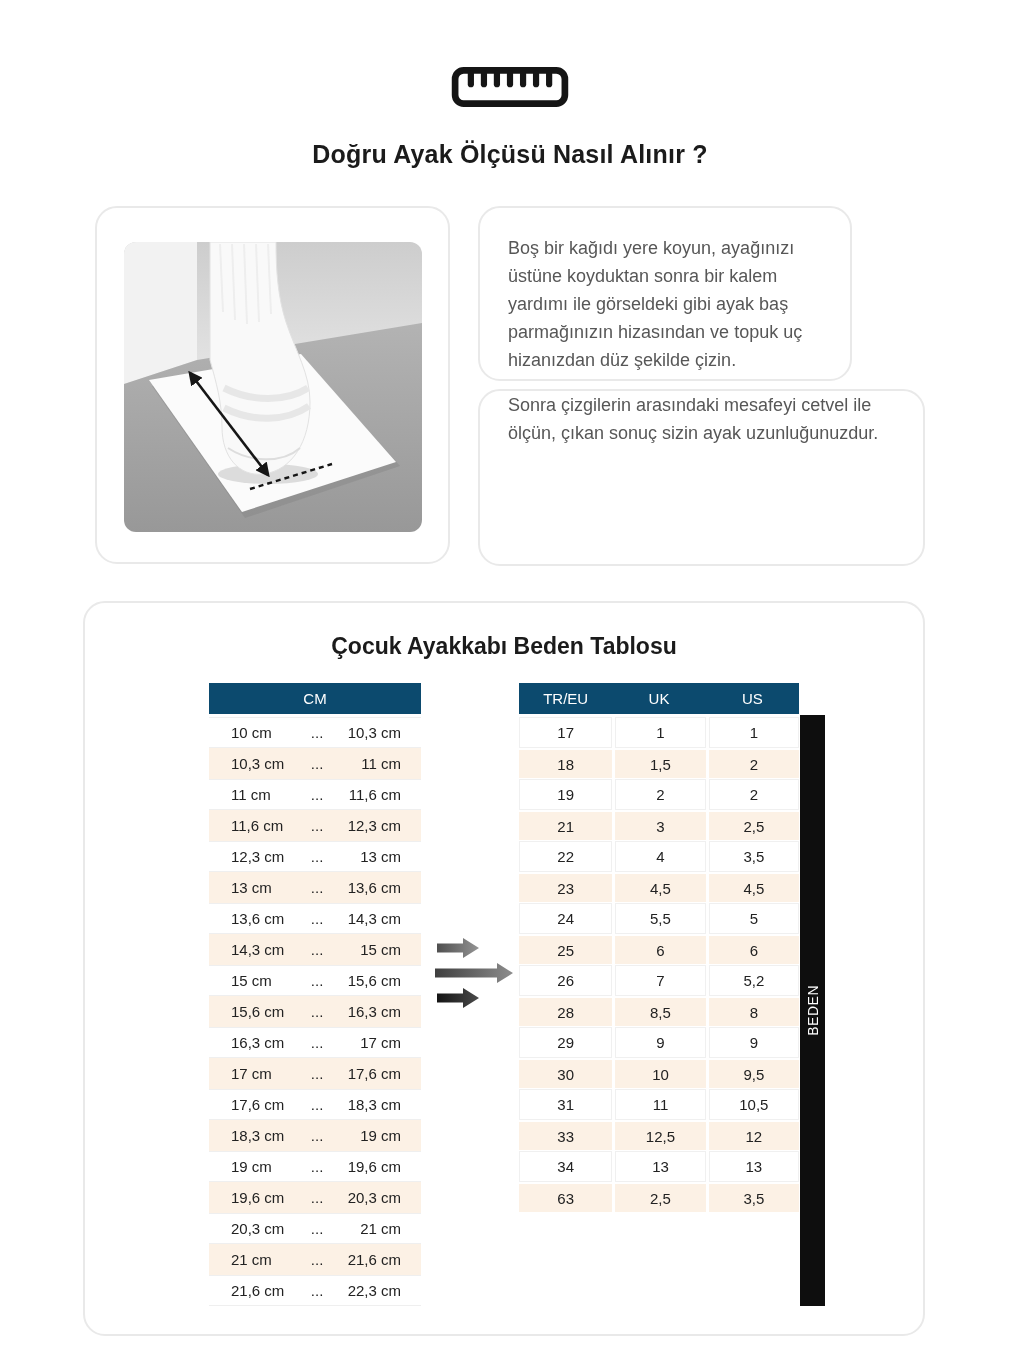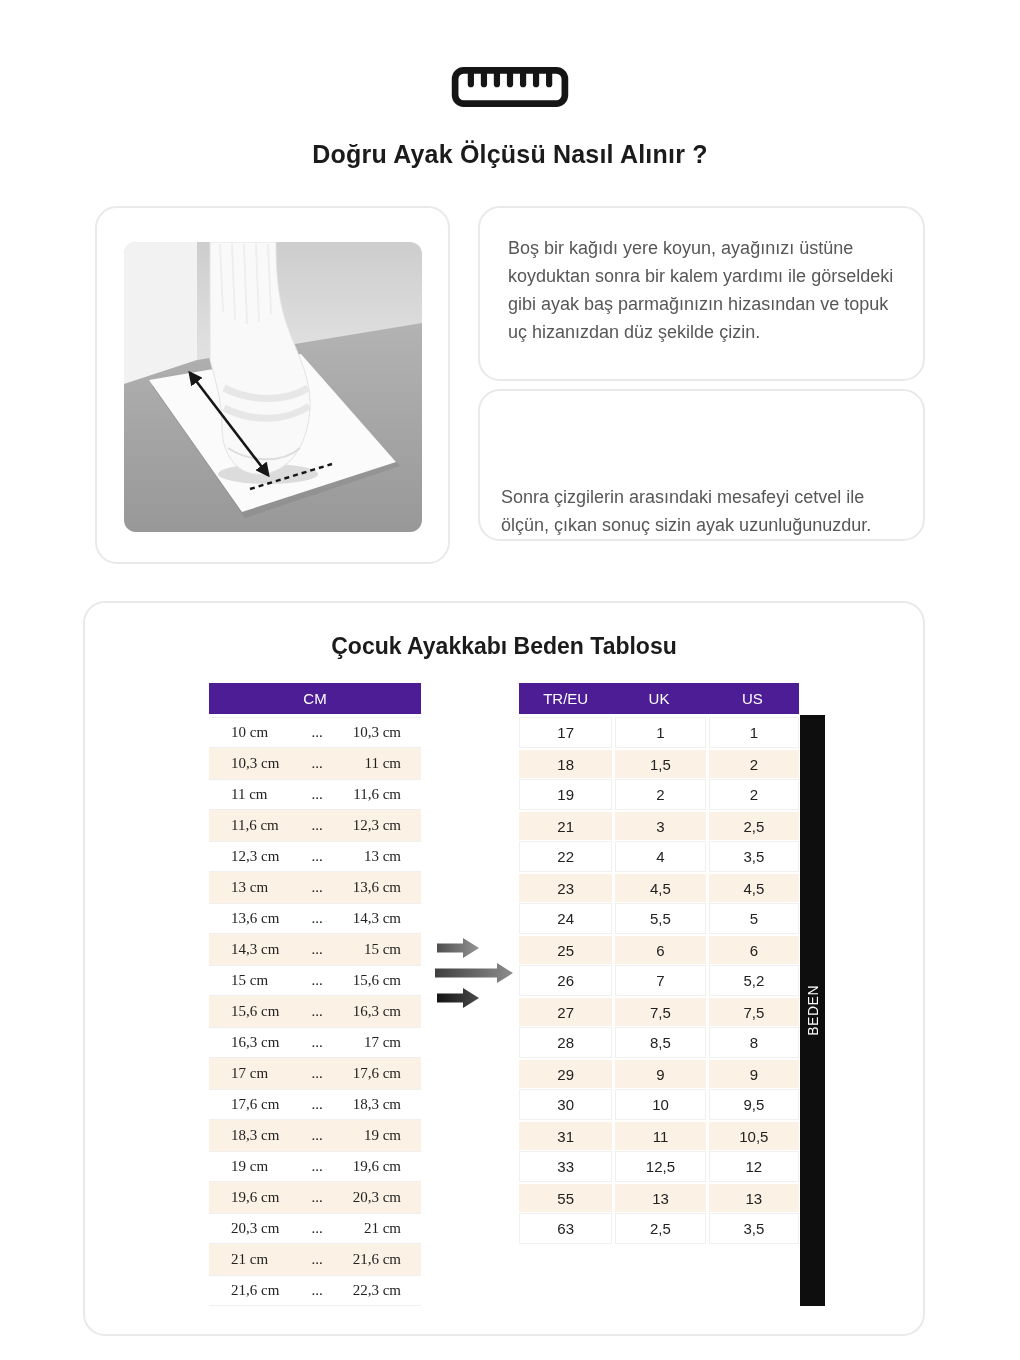--- a/index.html
+++ b/index.html
@@ -9,45 +9,45 @@
 
   
   .ruler-wrap { position:absolute; left:0; top:50px; width:100%; display:flex; justify-content:center; }
   .main-title { position:absolute; left:0; top:124px; width:100%; text-align:center;
                 font-size:25px; font-weight:bold; color:#1b1b1b; letter-spacing:0.2px; }
 
   
   .card { position:absolute; background:#fff; border:2px solid #e9e9e9; border-radius:22px; }
 
   .photo-card   { left:95px;  top:190px; width:355px; height:358px; }
-  .instr-card-1 { left:478px; top:190px; width:447px; height:175px; padding:26px 28px; }
-  .instr-card-2 { left:478px; top:373px; width:447px; height:152px; padding:0 21px;
-                  display:flex; align-items:flex-end; }
+  .instr-card-1 { left:478px; top:190px; width:374px; height:175px; padding:26px 28px; }
+  .instr-card-2 { left:478px; top:373px; width:447px; height:177px; padding:0 28px;
+                  display:flex; align-items:flex-start; }
   .instr-text { font-size:18px; line-height:28px; color:#575757; max-width:392px; }
 
   .photo-frame { position:absolute; left:27px; top:34px; width:298px; height:290px;
                  border-radius:12px; overflow:hidden; }
 
   
   .chart-card { left:83px; top:585px; width:842px; height:735px; }
   .chart-title { position:absolute; left:0; top:30px; width:100%; text-align:center;
                  font-size:23px; font-weight:bold; color:#1b1b1b; }
 
-  .tbl-head { position:absolute; top:80px; height:31px; background:#4c1d95; color:#ffffff;
+  .tbl-head { position:absolute; top:80px; height:31px; background:#0c4a6e; color:#ffffff;
               font-size:15px; display:flex; align-items:center; }
   .cm-head   { left:124px; width:212px; justify-content:center; }
   .size-head { left:434px; width:280px; }
   .size-head span { flex:1 1 0; text-align:center; }
 
   table.grid { border-collapse:separate; border-spacing:0; position:absolute; top:114px;
                font-size:15px; color:#222; table-layout:fixed; }
   table.grid td { height:31px; padding:0; overflow:hidden; white-space:nowrap; }
 
   
-  table.cm { left:124px; width:212px;font-family:Liberation Serif, serif; }
+  table.cm { left:124px; width:212px; }
   .cm tr:nth-child(odd)  td { background:#ffffff; border-top:1px solid #efefef; border-bottom:1px solid #efefef; }
   .cm tr:nth-child(even) td { background:#fcf1e5; }
   .cm td:nth-child(1) { text-align:left;  padding-left:22px; }
   .cm td:nth-child(2) { text-align:center; }
   .cm td:nth-child(3) { text-align:right; padding-right:20px; }
 
   
   table.sizes { left:434px; width:280px;border-radius:22px; }
   .sizes td { text-align:center; }
   .sizes td + td { border-left:3px solid #ffffff; }
@@ -325,25 +325,20 @@
             <td>25</td>
             <td>6</td>
             <td>6</td>
           </tr>
           <tr>
             <td>26</td>
             <td>7</td>
             <td>5,2</td>
           </tr>
           <tr>
-            <td>27</td>
-            <td>7,5</td>
-            <td>7,5</td>
-          </tr>
-          <tr>
             <td>28</td>
             <td>8,5</td>
             <td>8</td>
           </tr>
           <tr>
             <td>29</td>
             <td>9</td>
             <td>9</td>
           </tr>
           <tr>
@@ -355,21 +350,21 @@
             <td>31</td>
             <td>11</td>
             <td>10,5</td>
           </tr>
           <tr>
             <td>33</td>
             <td>12,5</td>
             <td>12</td>
           </tr>
           <tr>
-            <td>55</td>
+            <td>34</td>
             <td>13</td>
             <td>13</td>
           </tr>
           <tr>
             <td>63</td>
             <td>2,5</td>
             <td>3,5</td>
           </tr>
         </tbody>
     </table>

